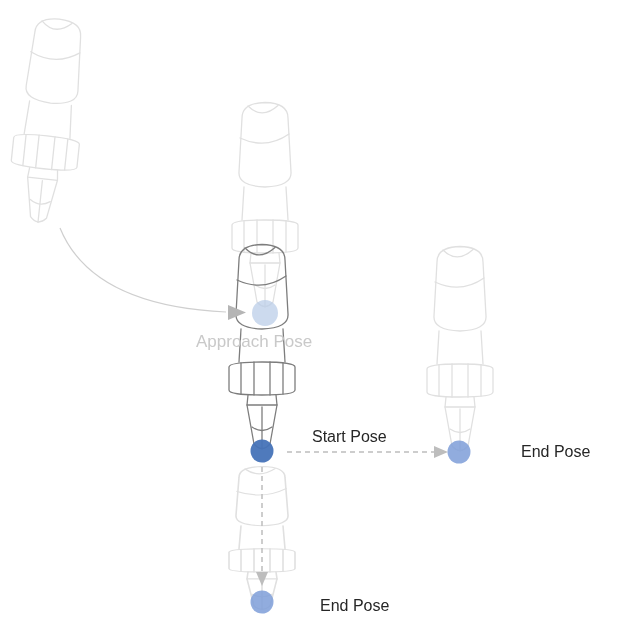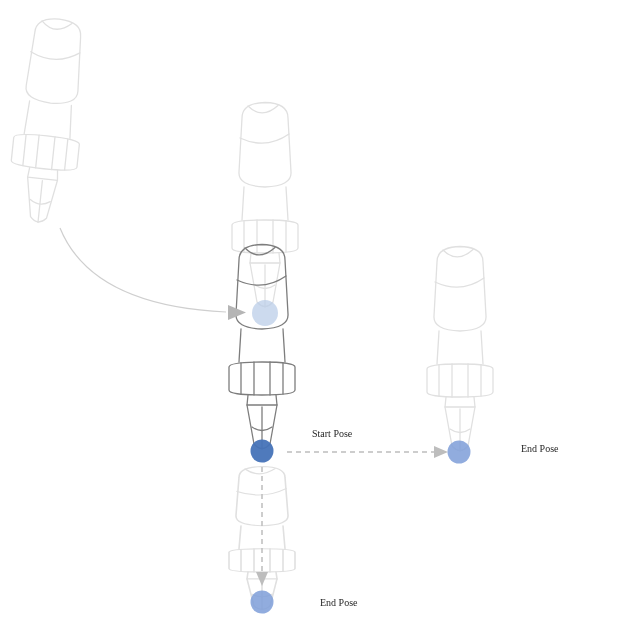--- a/index.html
+++ b/index.html
@@ -18,22 +18,21 @@
     white-space: nowrap;
     line-height: 1.15;
     user-select: none;
   }
   .pose-label.muted {
     color: var(--approach-label, #c9c9c9);
     font-size: 17px;
   }
   .pose-label.dark {
     color: var(--text, #262626);
-    font-size: 10px;
-    font-family: Liberation Serif, serif;
+    font-size: 16px;
   }
 </style>
 </head>
 <body>
 
 <div class="stage">
 
   <svg class="scene" width="623" height="625" viewBox="0 0 623 625">
     <defs>
 
@@ -75,20 +74,21 @@
 
     <line x1="262" y1="467" x2="262" y2="572" stroke-width="1.5" stroke-dasharray="5 4" style="stroke:var(--arrow,#bdbdbd)"></line>
     <path d="M256,572 L262,586 L268,572 Z" stroke="none" style="fill:var(--arrow,#bdbdbd)"></path>
 
     <circle cx="265" cy="313" r="13" fill-opacity="0.72" stroke="none" style="fill:var(--approach-marker,#b9cce8)"></circle>
     <circle cx="262" cy="451" r="11.5" fill-opacity="0.95" stroke="none" style="fill:var(--start-marker,#4673b8)"></circle>
     <circle cx="459" cy="452" r="11.5" fill-opacity="0.85" stroke="none" style="fill:var(--end-marker,#7e9ed8)"></circle>
     <circle cx="262" cy="602" r="11.5" fill-opacity="0.85" stroke="none" style="fill:var(--end-marker,#7e9ed8)"></circle>
   </svg>
 
+  <div class="pose-label muted" style="left:196px; top:332px;">Approach Pose</div>
 
   <div class="pose-label dark" style="left:312px; top:428px;">Start Pose</div>
 
   <div class="pose-label dark" style="left:521px; top:443px;">End Pose</div>
 
   <div class="pose-label dark" style="left:320px; top:597px;">End Pose</div>
 
 </div>
 
 </body></html>

